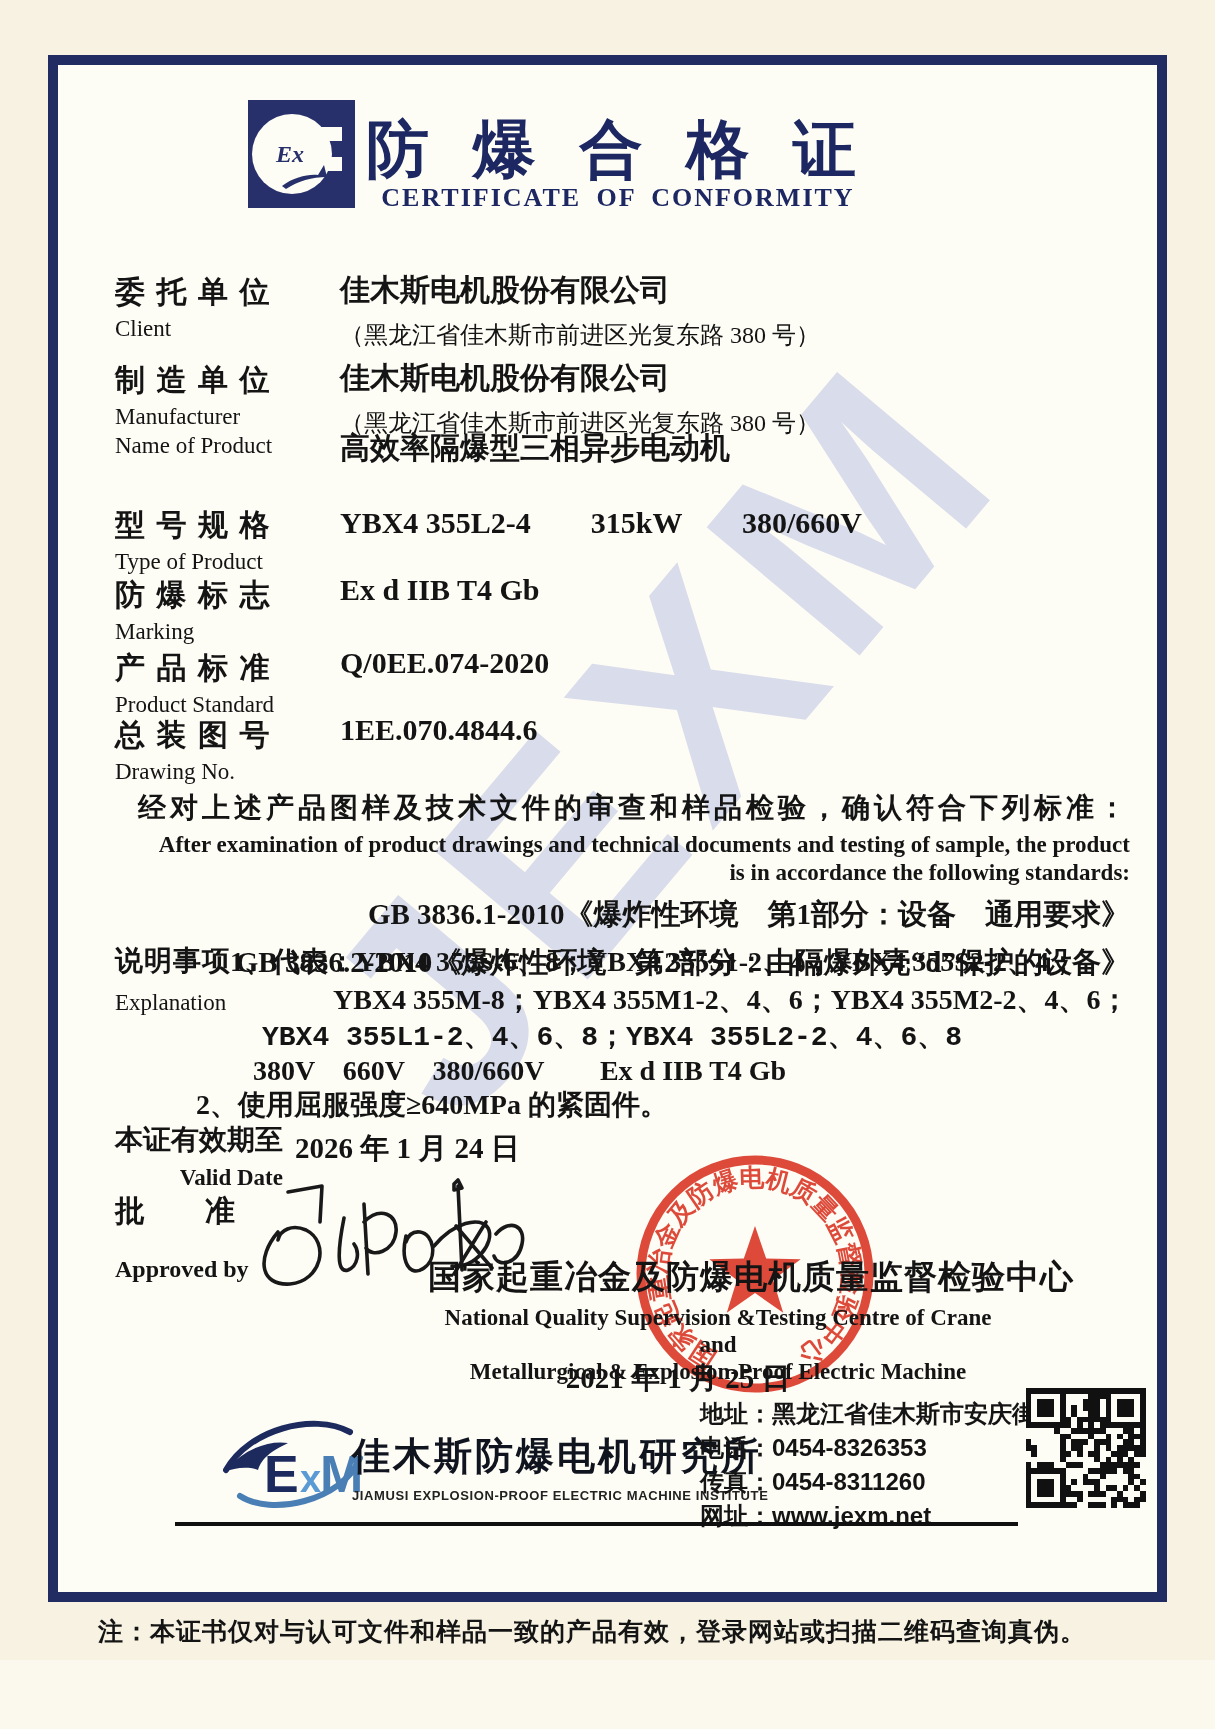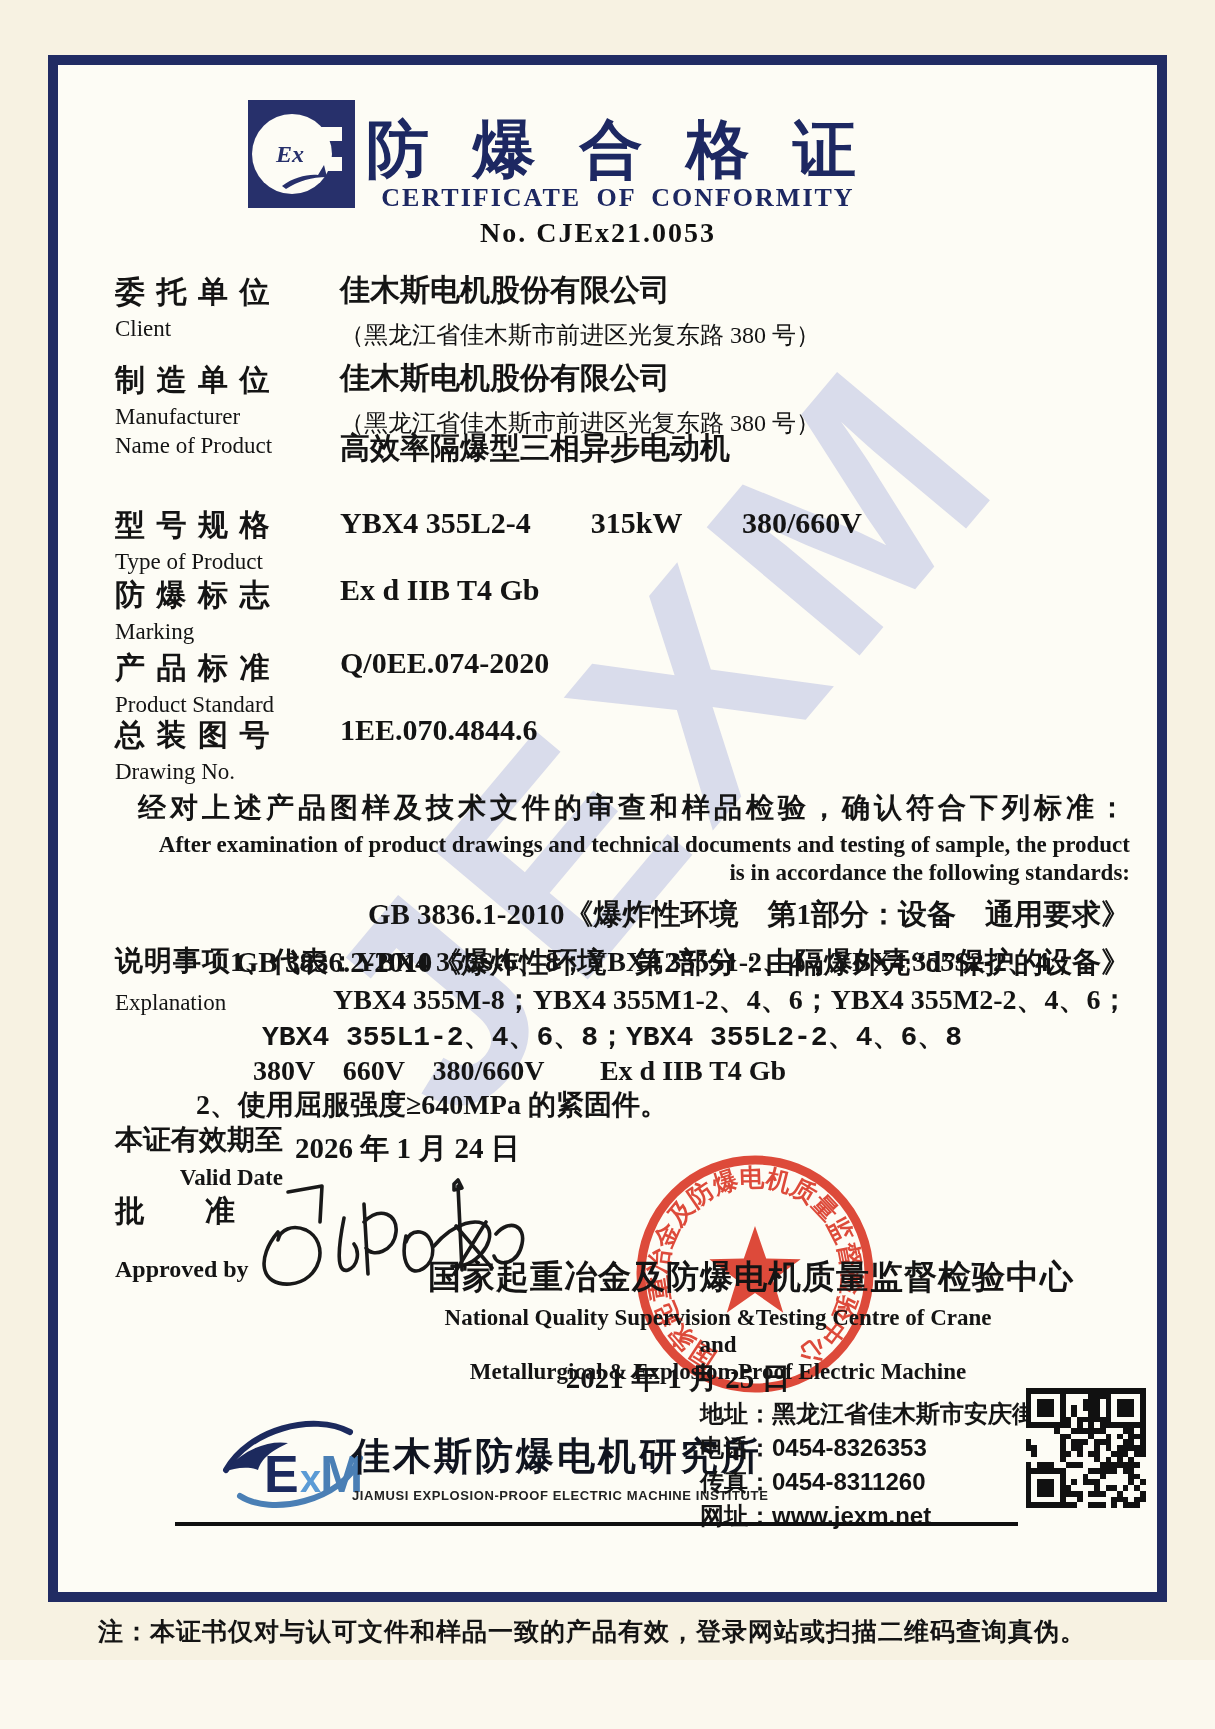--- a/index.html
+++ b/index.html
@@ -104,21 +104,20 @@
       <rect x="0" y="0" width="107" height="108" fill="#27306b"></rect>
       <circle cx="44" cy="54" r="40" fill="#fdfcf5"></circle>
       <rect x="44" y="27" width="50" height="14" fill="#fdfcf5"></rect>
       <rect x="44" y="57" width="50" height="14" fill="#fdfcf5"></rect>
       <text x="28" y="62" font-size="24" font-weight="bold" font-style="italic" fill="#27306b" font-family="Liberation Serif, DejaVu Serif, serif">Ex</text>
       <path d="M34 86 C46 77 60 74 70 75 L76 65 L79 77 C64 77 50 81 38 89 Z" fill="#27306b"></path>
     </svg>
 
     <div class="title-cn z2">防 爆 合 格 证</div>
     <div class="title-en z2">CERTIFICATE OF CONFORMITY</div>
-    <div class="cert-no z2">No.  CJEx21.0053</div>
 
     <div class="row z2" style="top:207px">
       <div class="lab">
           <div class="cn">委 托 单 位</div>
         <div class="en">Client</div>
         </div>
       <div class="val">
           <div class="v">佳木斯电机股份有限公司</div>
         <div class="sub">（黑龙江省佳木斯市前进区光复东路 380 号）</div>
         </div>

